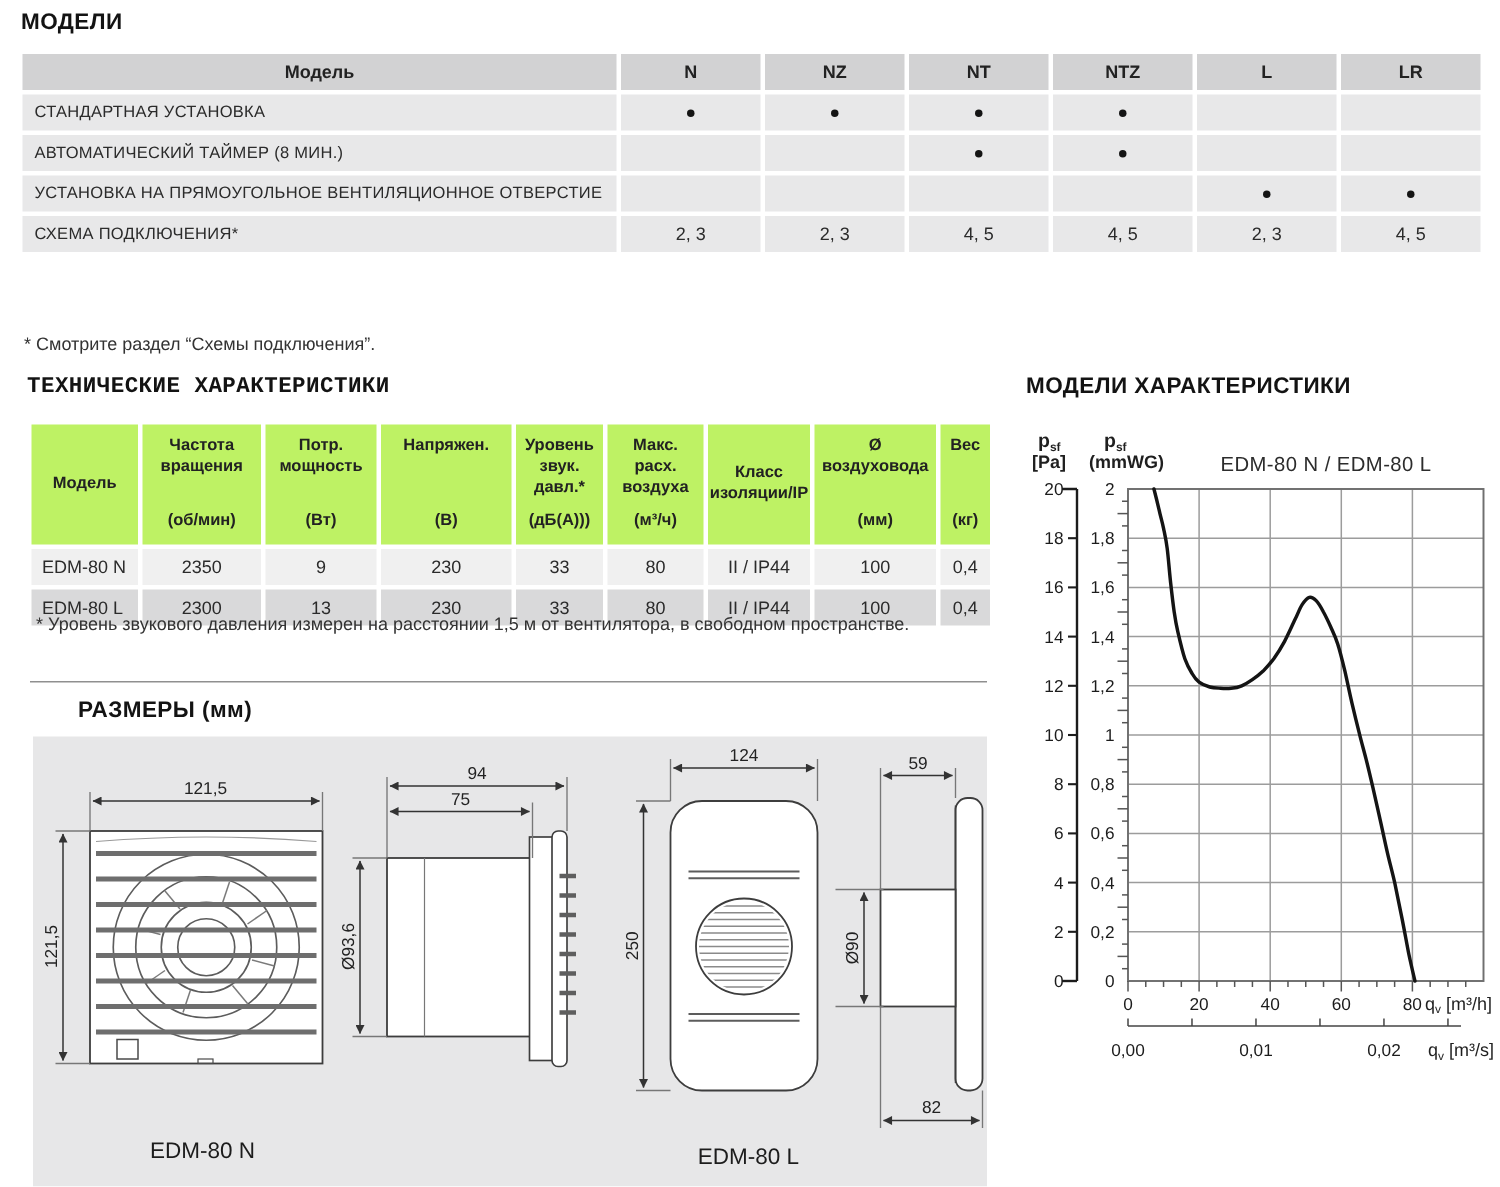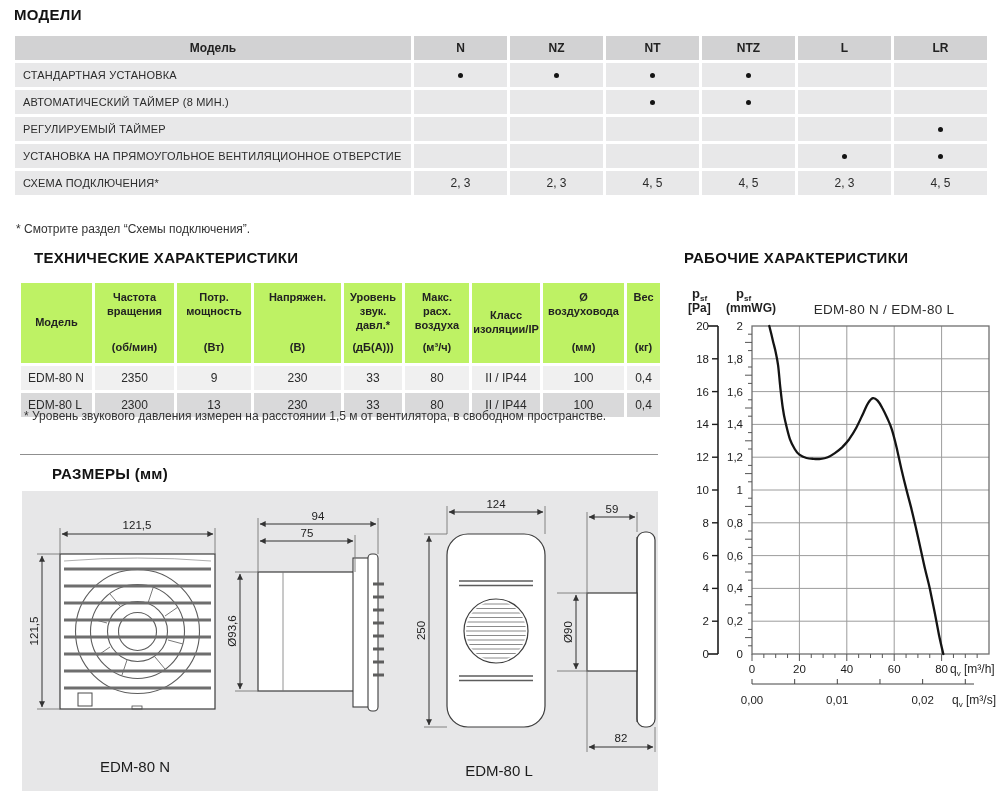--- a/index.html
+++ b/index.html
@@ -68,29 +68,20 @@
       <tr>
         <td class="feature">АВТОМАТИЧЕСКИЙ ТАЙМЕР (8 МИН.)</td>
         <td></td>
         <td></td>
         <td><span class="dot"></span></td>
         <td><span class="dot"></span></td>
         <td></td>
         <td></td>
       </tr>
       <tr>
-        <td class="feature">РЕГУЛИРУЕМЫЙ ТАЙМЕР</td>
-        <td></td>
-        <td></td>
-        <td></td>
-        <td></td>
-        <td></td>
-        <td><span class="dot"></span></td>
-      </tr>
-      <tr>
         <td class="feature">УСТАНОВКА НА ПРЯМОУГОЛЬНОЕ ВЕНТИЛЯЦИОННОЕ ОТВЕРСТИЕ</td>
         <td></td>
         <td></td>
         <td></td>
         <td></td>
         <td><span class="dot"></span></td>
         <td><span class="dot"></span></td>
       </tr>
       <tr>
         <td class="feature">СХЕМА ПОДКЛЮЧЕНИЯ*</td>
@@ -99,21 +90,21 @@
         <td>4, 5</td>
         <td>4, 5</td>
         <td>2, 3</td>
         <td>4, 5</td>
       </tr>
     </tbody>
 </table>
 
 <div class="abs footnote" style="left:16px;top:222px;">* Смотрите раздел “Схемы подключения”.</div>
 
-<div class="abs h1" style="left:34px;top:249px;">ТЕХНИЧЕСКИЕ ХАРАКТЕРИСТИКИ</div>
+<div class="abs h1" style="left:18px;top:249px;font-family:Liberation Mono, monospace;">ТЕХНИЧЕСКИЕ ХАРАКТЕРИСТИКИ</div>
 
 <table class="abs tech">
   <colgroup>
     <col style="width:71px">
       <col style="width:79px">
       <col style="width:74px">
       <col style="width:87px">
     <col style="width:58px">
       <col style="width:64px">
       <col style="width:68px">
@@ -346,21 +337,21 @@
     <line x1="567" y1="26" x2="613" y2="26" stroke="#333" stroke-width="1" marker-start="url(#mA)" marker-end="url(#mA)"></line>
     <line x1="554" y1="104" x2="554" y2="178" stroke="#333" stroke-width="1" marker-start="url(#mA)" marker-end="url(#mA)"></line>
     <line x1="567" y1="256" x2="631" y2="256" stroke="#333" stroke-width="1" marker-start="url(#mA)" marker-end="url(#mA)"></line>
     <text x="590" y="21.5" text-anchor="middle" font-size="11.5" fill="#222">59</text>
     <text x="550" y="141" text-anchor="middle" font-size="11.5" fill="#222" transform="rotate(-90 550 141)">Ø90</text>
     <text x="599" y="251" text-anchor="middle" font-size="11.5" fill="#222">82</text>
   </g>
 </svg>
 </div>
 
-<div class="abs h1" style="left:684px;top:249px;">РАБОЧИЕ ХАРАКТЕРИСТИКИ</div>
+<div class="abs h1" style="left:684px;top:249px;">МОДЕЛИ ХАРАКТЕРИСТИКИ</div>
 <div class="abs" style="left:684px;top:278px;width:316px;height:455px;">
   <svg id="perf-svg" width="316" height="455" viewBox="0 0 316 455">
       <text x="8" y="20" text-anchor="start" font-size="13" fill="#1f1f1f" font-weight="600"><tspan>p</tspan><tspan dy="2.5" font-size="8">sf</tspan></text>
       <text x="4" y="34" font-size="12" fill="#1f1f1f" font-weight="600">[Pa]</text>
       <text x="52" y="20" text-anchor="start" font-size="13" fill="#1f1f1f" font-weight="600"><tspan>p</tspan><tspan dy="2.5" font-size="8">sf</tspan></text>
       <text x="42" y="34" font-size="12" fill="#1f1f1f" font-weight="600">(mmWG)</text>
       <text x="200" y="36" text-anchor="middle" font-size="13.5" fill="#2c2c2c" letter-spacing=".3">EDM-80 N / EDM-80 L</text>
       <line x1="115.4" y1="48" x2="115.4" y2="376" stroke="#9c9c9c" stroke-width="1"></line>
       <line x1="162.8" y1="48" x2="162.8" y2="376" stroke="#9c9c9c" stroke-width="1"></line>
       <line x1="210.2" y1="48" x2="210.2" y2="376" stroke="#9c9c9c" stroke-width="1"></line>

